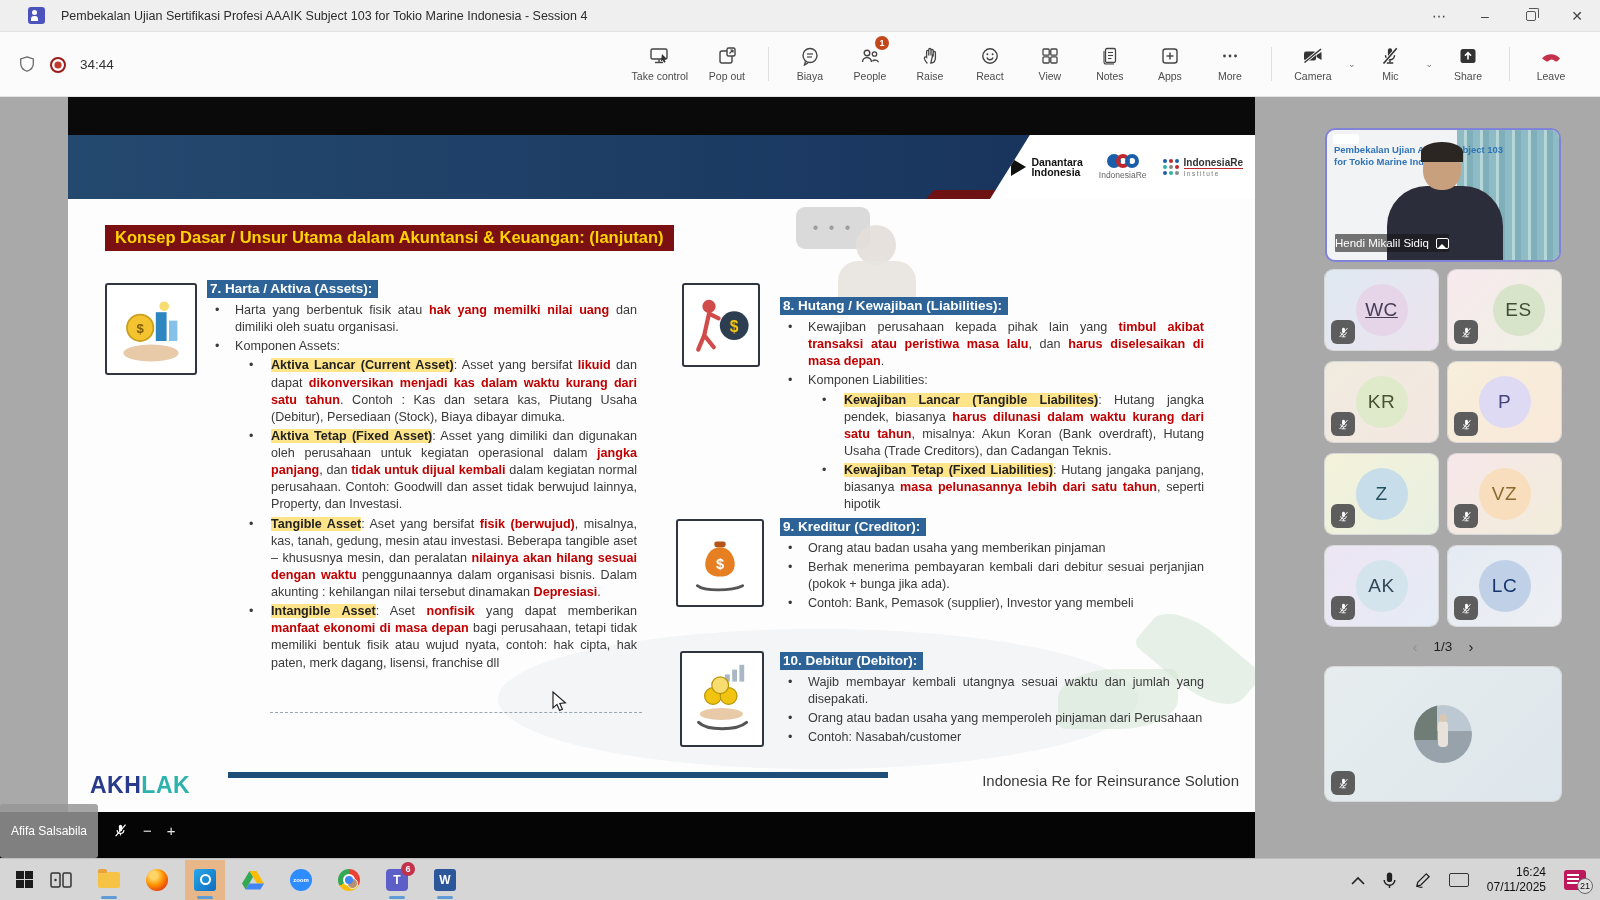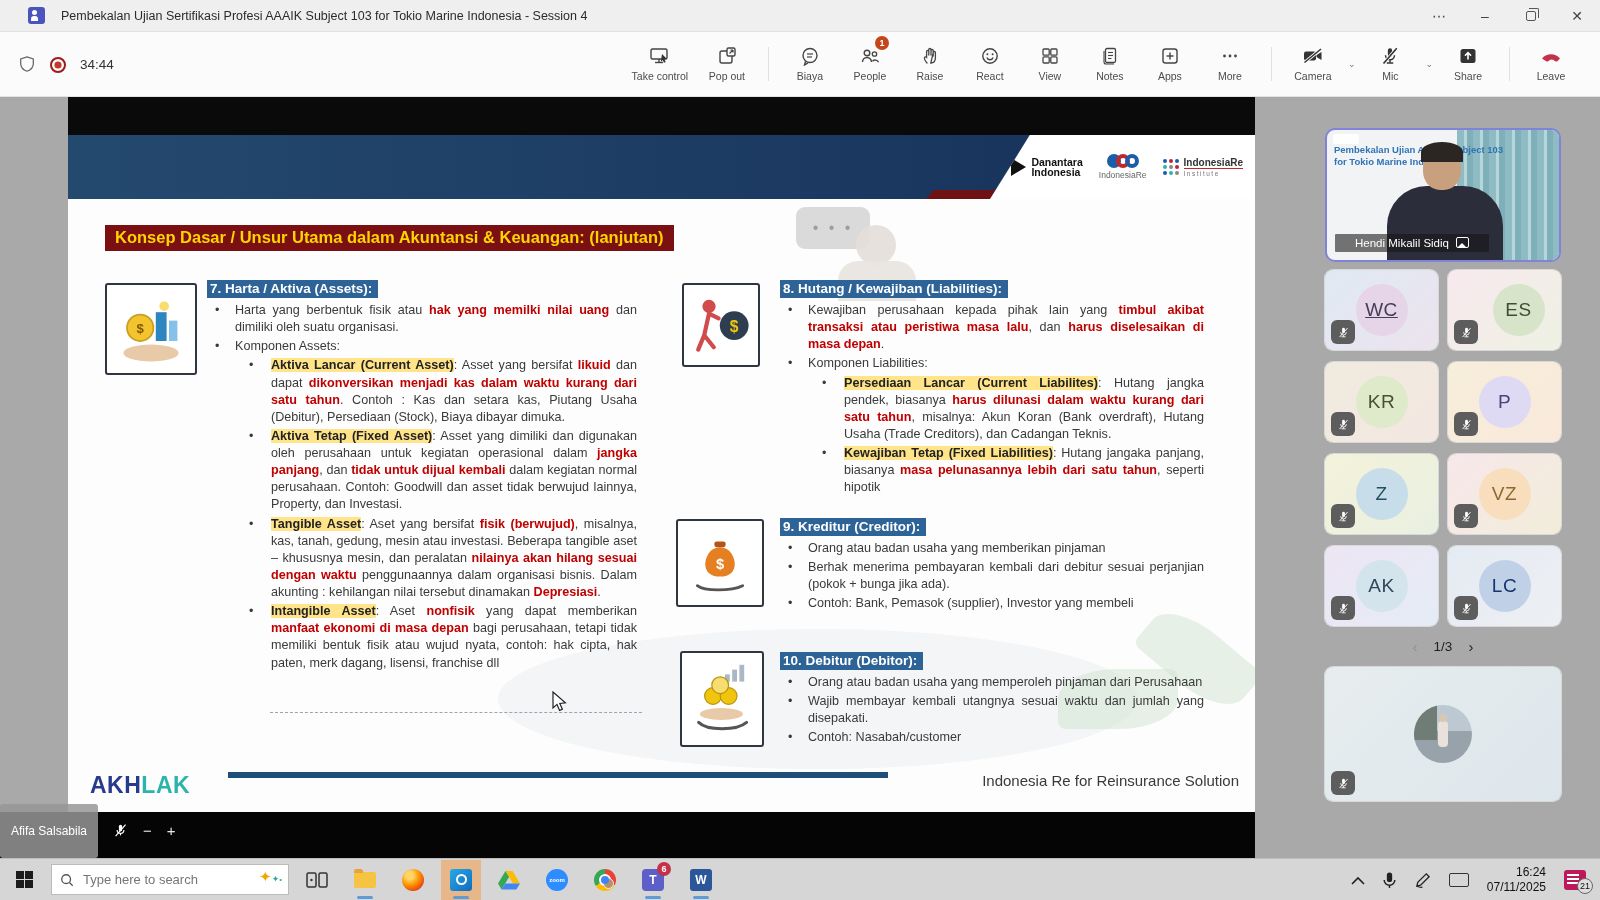--- a/index.html
+++ b/index.html
@@ -74,21 +74,21 @@
 
   
   .sidebar{position:absolute;left:1325px;top:31px;width:236px;z-index:5}
   .vid-main{position:relative;width:236px;height:134px;border:2.5px solid #8183d8;border-radius:10px;background:#f2f3f5;overflow:hidden}
   .vid-bg-build{position:absolute;right:0;top:0;width:44%;height:100%;background:repeating-linear-gradient(90deg,#8fbcc4 0 7px,#b7d6da 7px 10px,#7fb0ba 10px 16px)}
   .vid-text{position:absolute;left:7px;top:14px;width:220px;color:#2f74b6;font-weight:bold;font-size:9.5px;line-height:1.25;z-index:1}
   .vid-chip{position:absolute;left:6px;top:4px;width:26px;height:10px;background:#fff;border-radius:2px;opacity:.85;z-index:1}
   .vhead{position:absolute;left:96px;top:18px;width:38px;height:42px;border-radius:45%;background:#c9a07e;z-index:2}
   .vhair{position:absolute;left:94px;top:12px;width:42px;height:20px;border-radius:50% 50% 0 0;background:#2c2623;z-index:3}
   .vbody{position:absolute;left:60px;top:56px;width:116px;height:80px;border-radius:40px 40px 0 0;background:#2b2d3a;z-index:2}
-  .name-pill{position:absolute;left:8px;bottom:8px;background:rgba(20,20,20,.58);color:#fff;font-size:11.5px;padding:3px 20px;border-radius:1px;display:flex;gap:7px;z-index:4}
+  .name-pill{position:absolute;left:8px;bottom:8px;background:rgba(20,20,20,.58);color:#fff;font-size:11.5px;padding:3px 0;border-radius:1px;display:flex;align-items:center;gap:7px;z-index:4}
   .photo-ic{width:13px;height:11px;border:1.2px solid #fff;border-radius:2px;position:relative}
   .photo-ic:after{content:"";position:absolute;left:1px;bottom:0;border-left:4px solid transparent;border-right:4px solid transparent;border-bottom:4px solid #fff}
 
   .pgrid{margin-top:8px;display:grid;grid-template-columns:113px 113px;grid-auto-rows:80px;gap:12px 10px}
   .ptile{position:relative;border-radius:8px;box-shadow:0 0 0 1px rgba(255,255,255,.55);display:flex;align-items:center;justify-content:center}
   .pav{width:52px;height:52px;border-radius:50%;display:flex;align-items:center;justify-content:center;font-size:19px;font-weight:normal;letter-spacing:.5px}
   .micbadge{position:absolute;left:6px;bottom:6px;width:24px;height:24px;border-radius:6px;background:#5d5d5d;display:flex;align-items:center;justify-content:center}
 
   .pager{margin-top:12px;display:flex;align-items:center;justify-content:center;gap:16px;font-size:13.5px;color:#1f1f1f}
   .pager .pl{color:#8f8f8f;font-size:15px}
@@ -403,39 +403,39 @@
     <div class="col" style="left:139px;top:80px;width:430px">
       <div class="sec-title">7. Harta / Aktiva (Assets):</div>
       <div class="b l1"><span class="seg-p">Harta yang berbentuk fisik atau </span><span class="seg-r">hak yang memilki nilai uang</span><span class="seg-p"> dan dimiliki oleh suatu organisasi.</span></div>
       <div class="b l1"><span class="seg-p">Komponen Assets:</span></div>
       <div class="b l2"><span class="seg-h">Aktiva Lancar (Current Asset)</span><span class="seg-p">: Asset yang bersifat </span><span class="seg-r">likuid</span><span class="seg-p"> dan dapat </span><span class="seg-r">dikonversikan menjadi kas dalam waktu kurang dari satu tahun</span><span class="seg-p">. Contoh : Kas dan setara kas, Piutang Usaha (Debitur), Persediaan (Stock), Biaya dibayar dimuka.</span></div>
       <div class="b l2"><span class="seg-h">Aktiva Tetap (Fixed Asset)</span><span class="seg-p">: Asset yang dimiliki dan digunakan oleh perusahaan untuk kegiatan operasional dalam </span><span class="seg-r">jangka panjang</span><span class="seg-p">, dan </span><span class="seg-r">tidak untuk dijual kembali</span><span class="seg-p"> dalam kegiatan normal perusahaan. Contoh: Goodwill dan asset tidak berwujud lainnya, Property, dan Investasi.</span></div>
       <div class="b l2"><span class="seg-h">Tangible Asset</span><span class="seg-p">: Aset yang bersifat </span><span class="seg-r">fisik (berwujud)</span><span class="seg-p">, misalnya, kas, tanah, gedung, mesin atau investasi. Beberapa tangible aset – khususnya mesin, dan peralatan </span><span class="seg-r">nilainya akan hilang sesuai dengan waktu</span><span class="seg-p"> penggunaannya dalam organisasi bisnis. Dalam akunting : kehilangan nilai tersebut dinamakan </span><span class="seg-r">Depresiasi</span><span class="seg-p">.</span></div>
       <div class="b l2"><span class="seg-h">Intangible Asset</span><span class="seg-p">: Aset </span><span class="seg-r">nonfisik</span><span class="seg-p"> yang dapat memberikan </span><span class="seg-r">manfaat ekonomi di masa depan</span><span class="seg-p"> bagi perusahaan, tetapi tidak memiliki bentuk fisik atau wujud nyata, contoh: hak cipta, hak paten, merk dagang, lisensi, franchise dll</span></div>
     </div>
 
-    <div class="col" style="left:712px;top:80px;width:424px">
+    <div class="col" style="left:712px;top:97px;width:424px">
       <div class="sec-title">8. Hutang / Kewajiban (Liabilities):</div>
       <div class="b l1"><span class="seg-p">Kewajiban perusahaan kepada pihak lain yang </span><span class="seg-r">timbul akibat transaksi atau peristiwa masa lalu</span><span class="seg-p">, dan </span><span class="seg-r">harus diselesaikan di masa depan</span><span class="seg-p">.</span></div>
       <div class="b l1"><span class="seg-p">Komponen Liabilities:</span></div>
-      <div class="b l2"><span class="seg-h">Persediaan Lancar (Current Liabilites)</span><span class="seg-p">: Hutang jangka pendek, biasanya </span><span class="seg-r">harus dilunasi dalam waktu kurang dari satu tahun</span><span class="seg-p">, misalnya: Akun Koran (Bank overdraft), Hutang Usaha (Trade Creditors), dan Cadangan Teknis.</span></div>
+      <div class="b l2"><span class="seg-h">Kewajiban Lancar (Tangible Liabilites)</span><span class="seg-p">: Hutang jangka pendek, biasanya </span><span class="seg-r">harus dilunasi dalam waktu kurang dari satu tahun</span><span class="seg-p">, misalnya: Akun Koran (Bank overdraft), Hutang Usaha (Trade Creditors), dan Cadangan Teknis.</span></div>
       <div class="b l2"><span class="seg-h">Kewajiban Tetap (Fixed Liabilities)</span><span class="seg-p">:  Hutang jangaka panjang, biasanya </span><span class="seg-r">masa pelunasannya lebih dari satu tahun</span><span class="seg-p">, seperti hipotik</span></div>
     </div>
 
     <div class="col" style="left:712px;top:318px;width:424px">
       <div class="sec-title">9. Kreditur (Creditor):</div>
       <div class="b l1"><span class="seg-p">Orang atau badan usaha yang memberikan pinjaman</span></div>
       <div class="b l1"><span class="seg-p">Berhak menerima pembayaran kembali dari debitur sesuai perjanjian (pokok + bunga jika ada).</span></div>
       <div class="b l1"><span class="seg-p">Contoh: Bank, Pemasok (supplier), Investor yang membeli</span></div>
     </div>
 
     <div class="col" style="left:712px;top:452px;width:424px">
       <div class="sec-title">10. Debitur (Debitor):</div>
+      <div class="b l1"><span class="seg-p">Wajib membayar kembali utangnya sesuai waktu dan jumlah yang disepakati.</span></div>
       <div class="b l1"><span class="seg-p">Orang atau badan usaha yang memperoleh pinjaman dari Perusahaan</span></div>
-      <div class="b l1"><span class="seg-p">Wajib membayar kembali utangnya sesuai waktu dan jumlah yang disepakati.</span></div>
       <div class="b l1"><span class="seg-p">Contoh: Nasabah/customer</span></div>
     </div>
 
     <div class="dash"></div>
     <svg class="cursor" width="17" height="22" viewBox="0 0 17 22">
         <path d="M1 1l0 16 4-3.6 2.6 6 2.8-1.2-2.6-5.8 5.6-.6z" fill="#fff" stroke="#222" stroke-width="1.2"></path>
       </svg>
 
     <div class="slide-footer">
       <div class="akhlak"><span class="a1">AKH</span><span class="a2">LAK</span></div>
@@ -600,28 +600,20 @@
   </div>
 </div>
 
 <div class="taskbar">
   <div class="win">
       <div></div>
       <div></div>
       <div></div>
       <div></div>
     </div>
-  <div class="search">
-    <svg width="14" height="14" viewBox="0 0 16 16">
-        <circle cx="7" cy="7" r="5" fill="none" stroke="#555" stroke-width="1.5"></circle>
-        <line x1="10.8" y1="10.8" x2="14.5" y2="14.5" stroke="#555" stroke-width="1.5"></line>
-      </svg>
-    <input type="text" placeholder="Type here to search" style="">
-    <span class="sparkles"><i>✦</i><i class="s2">✦</i><i class="s3">•</i></span>
-  </div>
   <div class="tk">
     <svg width="22" height="18" viewBox="0 0 22 18">
         <rect x="1" y="2" width="9" height="14" rx="1.5" fill="none" stroke="#333" stroke-width="1.5"></rect>
         <rect x="13" y="2" width="8" height="14" rx="1.5" fill="none" stroke="#333" stroke-width="1.5"></rect>
         <circle cx="5.5" cy="9" r="1.2" fill="#333"></circle>
       </svg>
   </div>
   <div class="tk">
       <div class="folder"></div>
       <span class="ind"></span>

